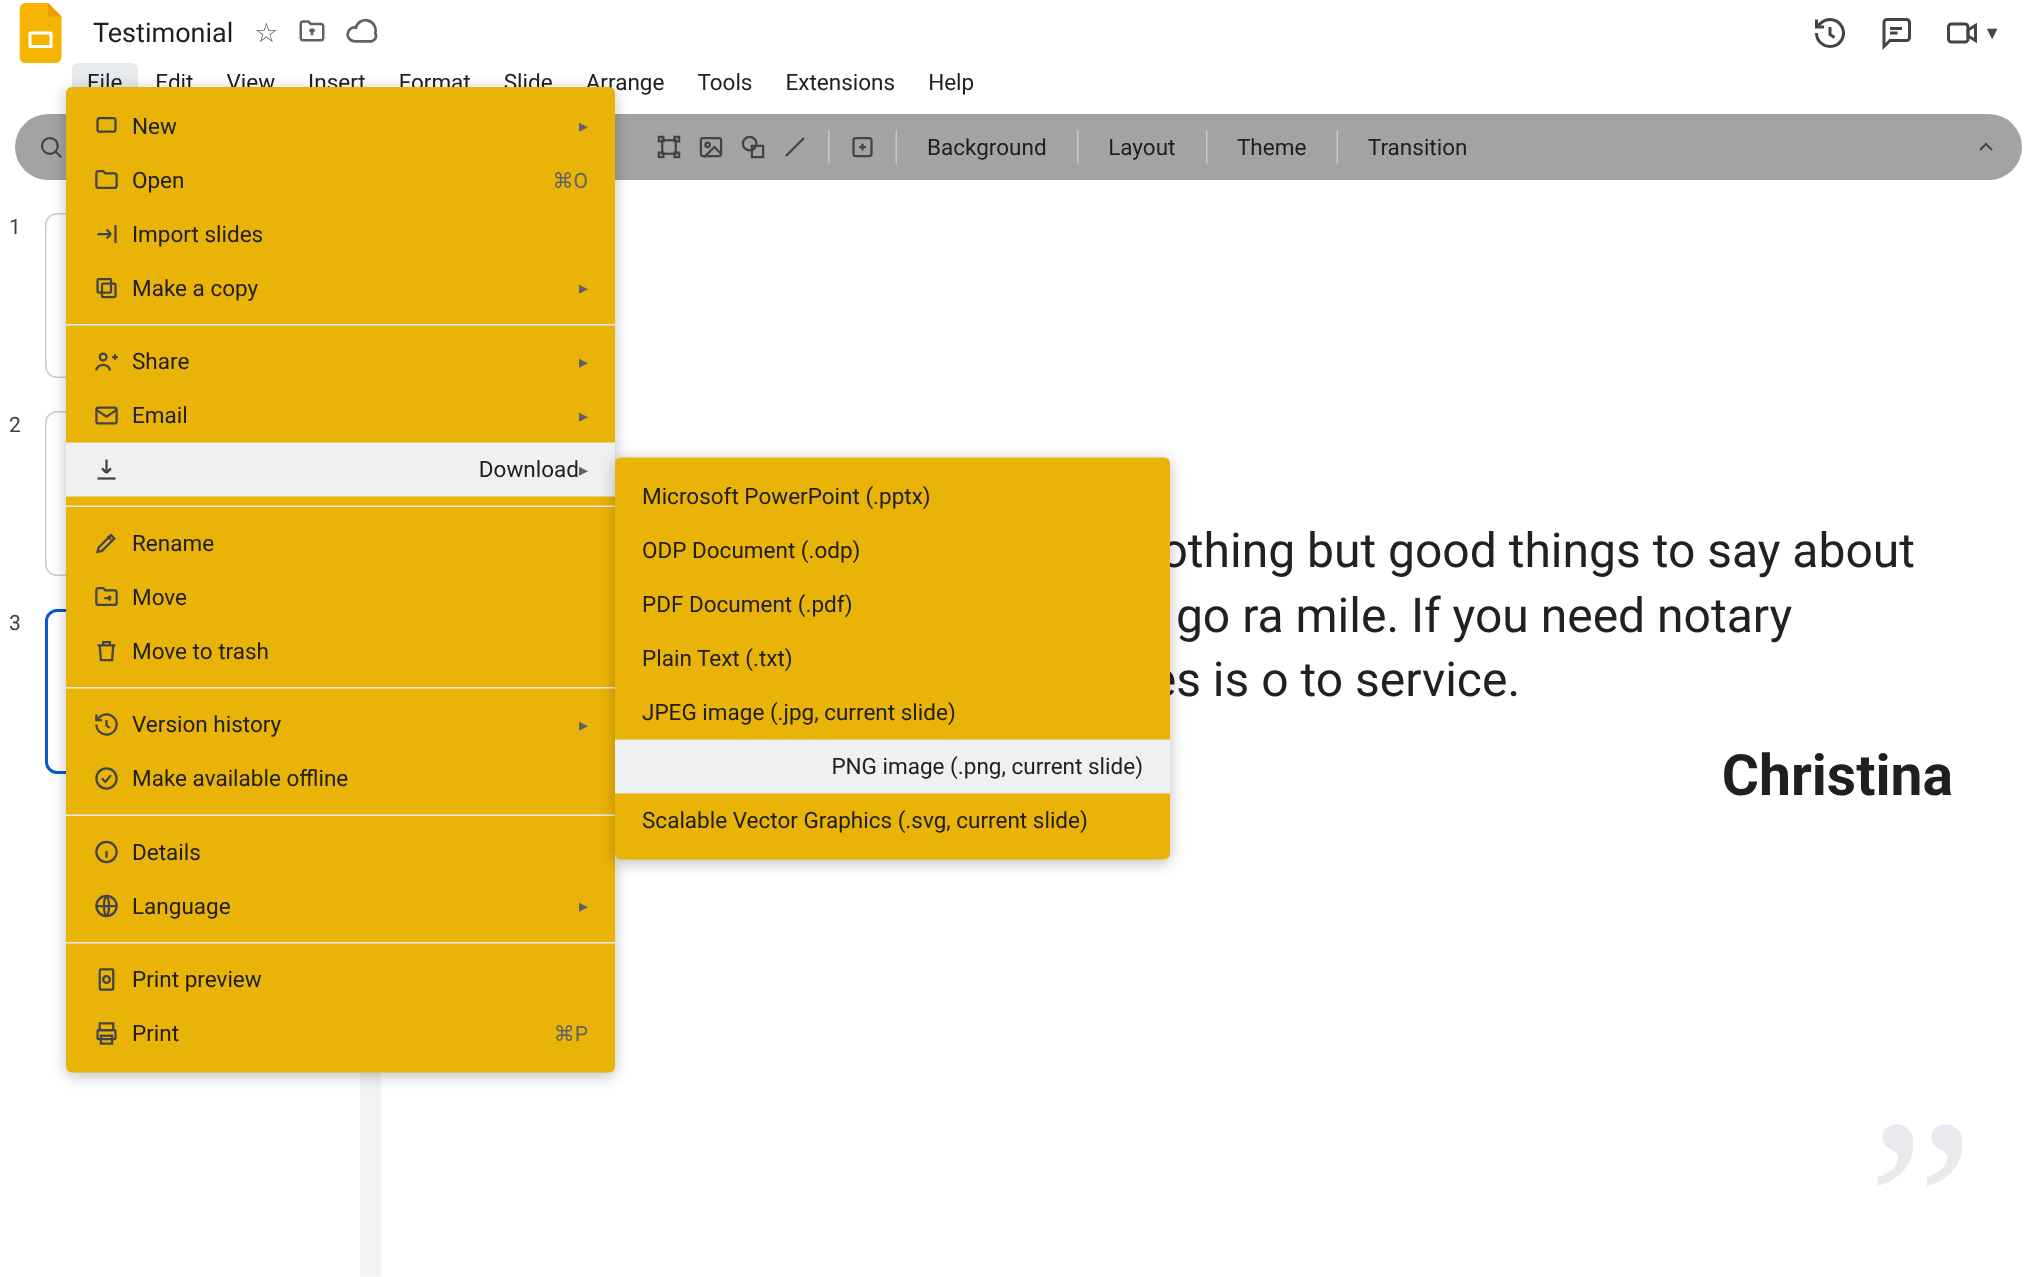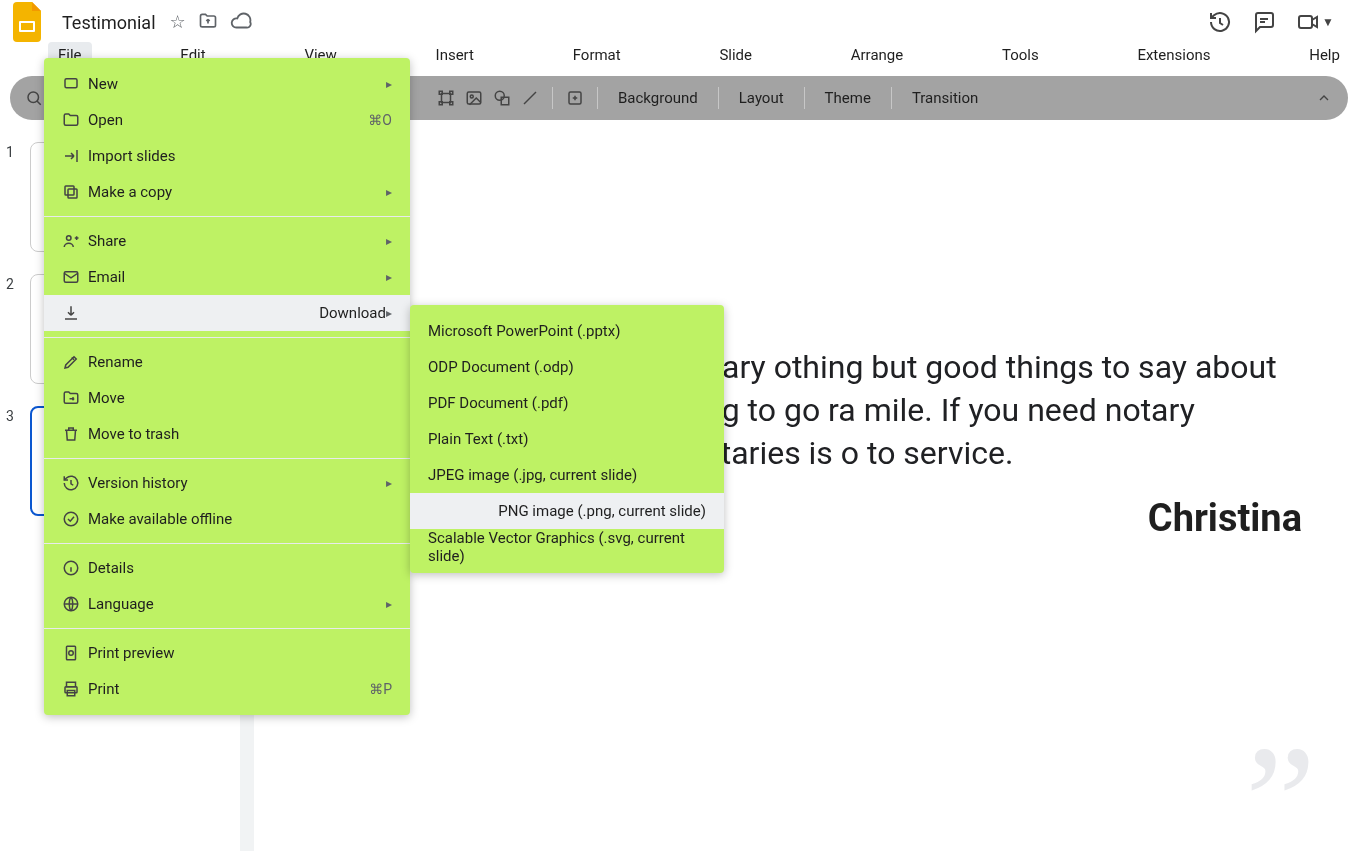--- a/index.html
+++ b/index.html
@@ -7,21 +7,21 @@
 
 .titlebar { display: flex; align-items: center; padding: 8px 8px 0 8px; height: 36px; }
 .app-icon { width: 40px; height: 40px; display: flex; align-items: center; justify-content: center; margin-right: 8px; }
 .doc-title { font-size: 18px; color: #1f1f1f; padding: 2px 6px; }
 .title-icons { display: flex; gap: 12px; margin-left: 8px; }
 .title-icons span { color: #5f6368; font-size: 18px; cursor: pointer; }
 .spacer { flex: 1; }
 .right-icons { display: flex; gap: 20px; margin-right: 16px; align-items: center; }
 .right-icons span { color: #444; font-size: 22px; cursor: pointer; }
 
-.menubar { display: flex; align-items: center; padding: 0 8px 0 48px; height: 30px; gap: 2px; margin-top:4px;justify-content:space-between; }
+.menubar { display: flex; align-items: center; padding: 0 8px 0 48px; height: 30px; gap: 2px; margin-top:4px; }
 .menubar .mitem { font-size: 15px; color: #1f1f1f; padding: 4px 10px; border-radius: 4px; cursor: pointer; }
 .menubar .mitem.active { background: #e8ebee; }
 
 .toolbar { display:flex; align-items:center; height:44px; margin:6px 10px; background:#a3a3a3; border-radius:24px; padding:0 12px; gap:4px; }
 .toolbar .tb-btn { padding:6px 10px; color:#1f1f1f; font-size:15px; border-radius:4px; cursor:pointer; display:flex; align-items:center; gap:4px; }
 .toolbar .tb-icon { width:24px; height:24px; display:flex; align-items:center; justify-content:center; color:#444; cursor:pointer; border-radius:4px; }
 .toolbar .sep { width:1px; height:22px; background:#c7c7c7; margin:0 6px; }
 .toolbar .expand { margin-left:auto; }
 
 .workspace { display:flex; height:calc(100% - 120px); }
@@ -31,23 +31,23 @@
 .thumb-box { flex:1; height:110px; border:1px solid #ccc; border-radius:8px; background:#fff; margin-left:4px; }
 .thumb.sel .thumb-box { border:2px solid #0b57d0; }
 .ruler { width:14px; background:#f1f3f4; }
 .canvas-area { flex:1; position:relative; background:#fff; padding:20px 16px; }
 .slide { background:#fff; border-radius:2px; height:612px; margin-top:120px; padding:60px 40px; position:relative; }
 .slide .quote-body { font-size:32px; color:#202124; line-height:1.35; margin:20px 0; }
 .slide .quote-author { font-size:38px; font-weight:700; color:#1f1f1f; text-align:right; margin-top:20px; }
 .slide .bigquote { position:absolute; right:26px; bottom:60px; font-size:160px; color:#e9eaed; font-family:Georgia,serif; line-height:0.2; }
 
 
-.menu { position:absolute; background:#bef264; border-radius:4px; box-shadow:0 2px 10px rgba(0,0,0,0.25); padding:8px 0; z-index:10; }
+.menu { position:absolute; background:#eab308; border-radius:4px; box-shadow:0 2px 10px rgba(0,0,0,0.25); padding:8px 0; z-index:10; }
 .menu.file { left:44px; top:58px; width:366px; }
-.menu.sub  { left:410px; top:305px; width:314px; }
+.menu.sub  { left:410px; top:305px; width:370px; }
 .menu .row { display:flex; align-items:center; height:36px; padding:0 18px 0 18px; font-size:15px; color:#1f1f1f; cursor:pointer; }
 .menu .row:hover, .menu .row.hover { background:#eef0f2;text-align:right; }
 .menu .row .icn { width:26px; color:#444; font-size:17px; }
 .menu .row .lbl { flex:1; }
 .menu .row .kb { color:#5f6368; font-size:14px; }
 .menu .row .arrow { color:#5f6368; font-size:12px; }
 .menu hr { border:none; border-top:1px solid #e8eaed; margin:6px 0; }
 
 svg { display:block; }
 </style>

